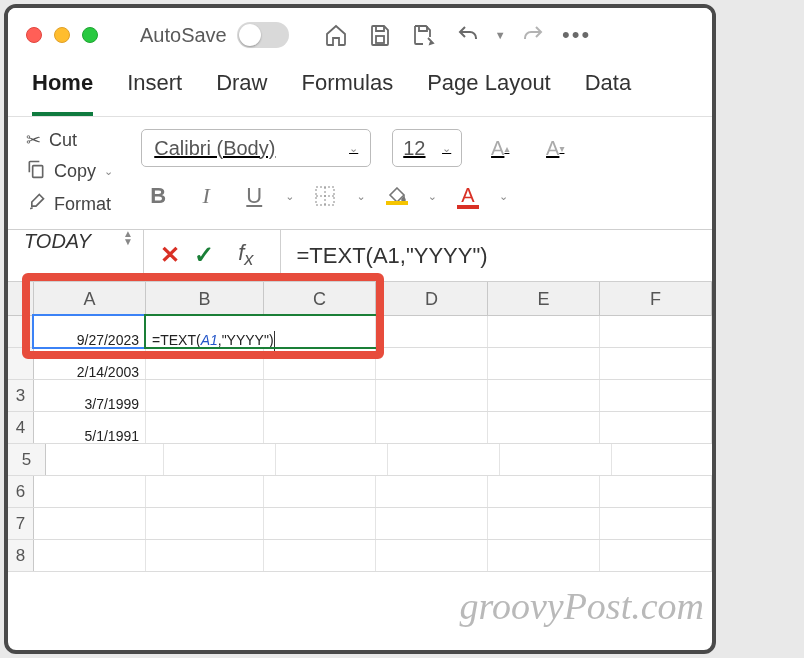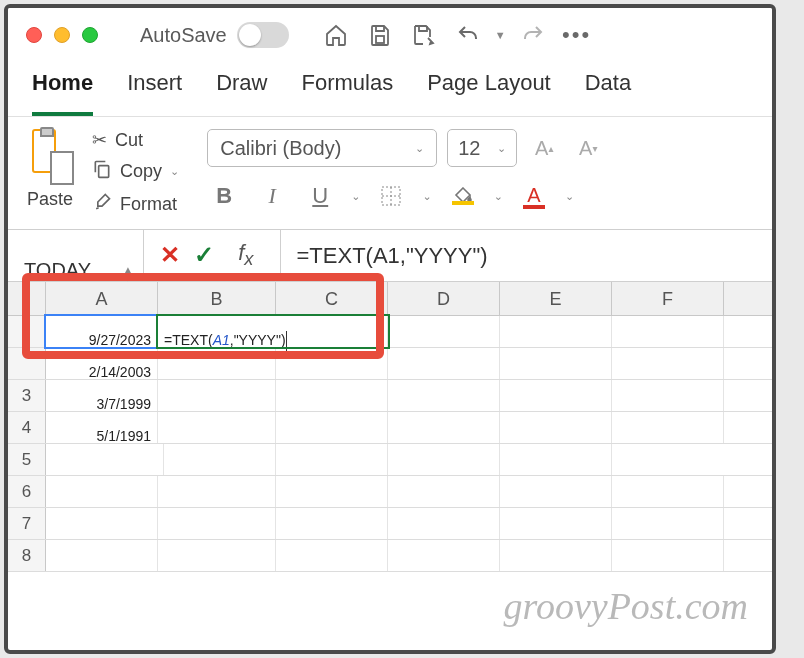--- a/index.html
+++ b/index.html
@@ -1,17 +1,17 @@
 <!DOCTYPE html>
 <html><head>
 <meta charset="utf-8">
 <style>
   * { box-sizing: border-box; margin: 0; padding: 0; font-family: -apple-system, BlinkMacSystemFont, "Segoe UI", sans-serif; }
   body { background: #e9e9e9; width: 804px; height: 658px; overflow: hidden; position: relative; }
-  .app { background: #fff; border: 4px solid #4a4a4a; border-radius: 6px; width: 772px; height: 650px; margin: 4px; position: relative; overflow: hidden; }
+  .app { background: #fff; border: 4px solid #4a4a4a; border-radius: 12px; width: 712px; height: 650px; margin: 4px; position: relative; overflow: hidden; }
 
   
   .titlebar { display:flex; align-items:center; gap:18px; padding: 10px 18px 6px; background:#fff; }
   .traffic { display:flex; gap:12px; }
   .dot { width:16px; height:16px; border-radius:50%; }
   .dot.red{background:#ff5f57;border:1px solid #e1453e;}
   .dot.yellow{background:#ffbd2e;border:1px solid #e0a028;}
   .dot.green{background:#28c940;border:1px solid #1fa532;}
   .autosave { display:flex; align-items:center; gap:10px; font-size:20px; color:#5a5a5a; margin-left:24px;}
   .switch{width:52px;height:26px;background:#d9d9d9;border-radius:13px;position:relative;}
@@ -30,33 +30,33 @@
   .paste-col{display:flex;flex-direction:column;align-items:center;gap:4px;}
   .paste-ico{width:48px;height:56px;position:relative;}
   .clip{position:absolute;top:0;left:6px;width:24px;height:44px;border:2px solid #f59e0b;border-radius:3px;background:#fff;}
   .clip::before{content:"";position:absolute;top:-4px;left:6px;width:10px;height:6px;border:2px solid #888;border-radius:2px 2px 0 0;background:#ccc;}
   .page{position:absolute;bottom:0;right:0;width:24px;height:34px;background:#fff;border:2px solid #888;}
   .paste-lbl{font-size:18px;color:#444;}
   .clip-col{display:flex;flex-direction:column;gap:8px;font-size:18px;color:#444;}
   .clip-row{display:flex;align-items:center;gap:8px;}
   .scis{color:#555;}
   .font-group{display:flex;flex-direction:column;gap:12px;}
-  .font-row1{display:flex;gap:10px;}
+  .font-row1{display:flex;gap:21px;text-decoration:underline;}
   .font-sel{width:230px;height:38px;border:1px solid #bbb;border-radius:5px;display:flex;align-items:center;padding:0 12px;font-size:20px;color:#555;justify-content:space-between;}
   .size-sel{width:70px;height:38px;border:1px solid #bbb;border-radius:5px;display:flex;align-items:center;justify-content:space-between;padding:0 10px;font-size:20px;color:#555;}
   .sz-btn{width:34px;height:38px;display:flex;align-items:center;justify-content:center;color:#aaa;font-size:20px;}
   .font-row2{display:flex;gap:14px;align-items:center;}
   .fbtn{width:34px;height:34px;display:flex;align-items:center;justify-content:center;color:#777;font-size:22px;border-radius:4px;}
   .color-btn{display:flex;align-items:center;gap:2px;}
   .underline-bar{width:22px;height:4px;background:#f5c400;margin-top:-2px;}
   .underline-bar.red{background:#d93025;}
 
   
   .fbar{display:flex;align-items:center;border-bottom:1px solid #cfcfcf;height:52px;background:#fff;}
-  .namebox{width:136px;height:52px;display:flex;align-items:flex-end;justify-content:space-between;border-right:1px solid #cfcfcf;padding:0 10px 0 16px;font-size:20px;color:#333;}
+  .namebox{width:136px;height:52px;display:flex;align-items:flex-start;justify-content:space-between;border-right:1px solid #cfcfcf;padding:0 10px 0 16px;font-size:20px;color:#333;font-style:italic;}
   .spin{display:flex;flex-direction:column;color:#888;font-size:10px;line-height:8px;}
   .fbar-btns{display:flex;align-items:center;gap:14px;padding:0 16px;}
   .fx{font-style:italic;font-size:22px;color:#555;padding:0 10px;}
   .formula-input{flex:1;border-left:1px solid #cfcfcf;height:52px;display:flex;align-items:center;padding:0 16px;font-size:22px;color:#333;}
 
   
   .grid{position:relative;background:#fff;}
   .colhead{display:flex;height:34px;background:#f0f0f0;border-bottom:1px solid #c8c8c8;}
   .corner{width:38px;border-right:1px solid #c8c8c8;background:#f0f0f0;}
   .ch{flex:0 0 112px;text-align:center;border-right:1px solid #c8c8c8;font-size:18px;color:#555;line-height:34px;}
@@ -64,21 +64,21 @@
   .rows{}
   .row{display:flex;height:32px;border-bottom:1px solid #dcdcdc;}
   .rh{width:38px;border-right:1px solid #c8c8c8;background:#f5f5f5;text-align:center;font-size:17px;color:#555;line-height:32px;}
   .cell{flex:0 0 112px;border-right:1px solid #e4e4e4;padding:8px 6px;font-size:14px;color:#222;line-height:32px;text-align:right;position:relative;}
   .cell.left{text-align:left;}
   .cell.edit{background:#fff;outline:2px solid #1a7f37;z-index:3;text-align:left;overflow:visible;white-space:nowrap;}
   .cell.edit .cursor{border-right:1px solid #333;display:inline-block;height:20px;vertical-align:middle;}
   .cell.a-highlight{outline:2px solid #3b82f6;z-index:2;}
   .ref-blue{color:#2456c9;font-style:italic;}
   .highlight-box{position:absolute;border:8px solid #e74c3c;border-radius:6px;pointer-events:none;z-index:10;}
-  .watermark{position:absolute;right:24px;bottom:22px;font-size:38px;color:#b9b9b9;font-family:Georgia,serif;font-style:italic;z-index:5;margin-top:16px;}
+  .watermark{position:absolute;right:8px;bottom:22px;font-size:38px;color:#b9b9b9;font-family:Georgia,serif;font-style:italic;z-index:5;margin-top:16px;}
   .caret{font-size:11px;color:#888;}
 </style>
 </head>
 <body>
 
 <div class="app">
 
   <div class="titlebar">
     <div class="traffic">
       <div class="dot red"></div>
@@ -131,27 +131,20 @@
     <div class="tab active">Home</div>
     <div class="tab">Insert</div>
     <div class="tab">Draw</div>
     <div class="tab">Formulas</div>
     <div class="tab">Page Layout</div>
     <div class="tab">Data</div>
   </div>
 
   <div class="ribbon">
     <div class="group">
-      <div class="paste-col">
-        <div class="paste-ico">
-          <div class="clip"></div>
-            <div class="page"></div>
-        </div>
-        <div class="paste-lbl">Paste</div>
-      </div>
       <div class="clip-col">
         <div class="clip-row">
           <span class="scis">✂</span>
           <span>Cut</span>
         </div>
         <div class="clip-row">
           <span><svg width="20" height="20" viewBox="0 0 24 24" fill="none" stroke="#666" stroke-width="2">
                 <rect x="8" y="8" width="12" height="14" rx="1"></rect>
                 <path d="M4 16V4a1 1 0 0 1 1-1h11"></path>
               </svg></span>

